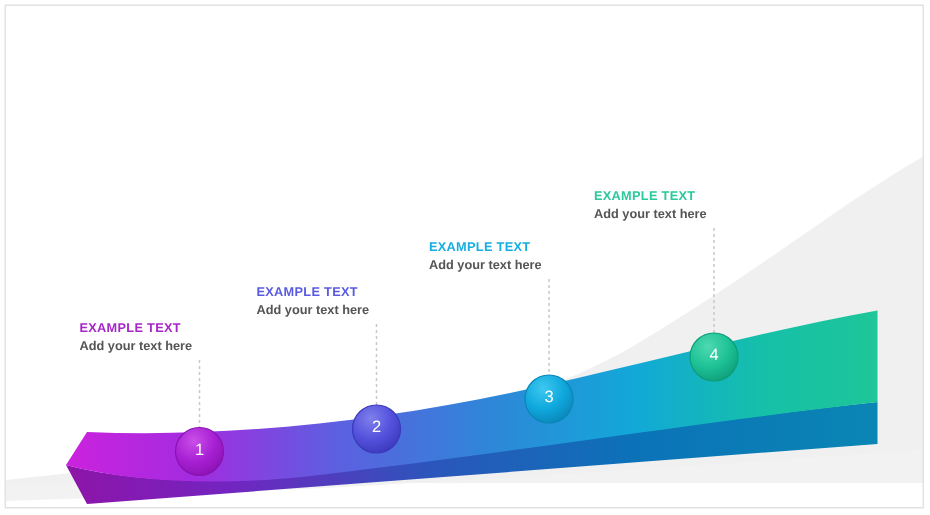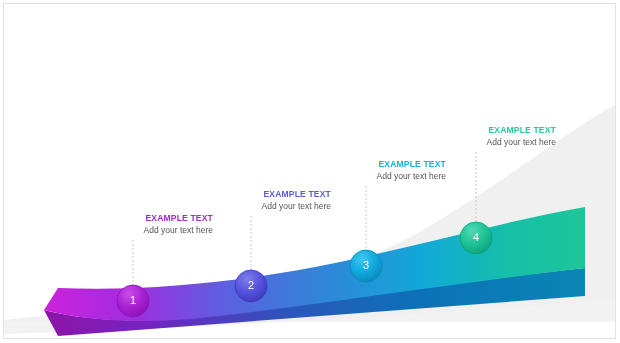--- a/index.html
+++ b/index.html
@@ -28,35 +28,36 @@
   }
   #art-svg {
     position: absolute;
     left: 0;
     top: 0;
     width: 620px;
     height: 343px;
   }
   .step-label {
     position: absolute;
-    text-align: right;
+    text-align: left;
     width: 160px;
     line-height: 1.1;
   }
   .step-title {
     font-size: 8.5px;
     font-weight: bold;
     letter-spacing: 0.2px;
     display: block;
     margin-bottom: 3px;
   }
   .step-sub {
     font-size: 8.5px;
     color: #555555;
     display: block;
+    font-weight: bold;
   }
   .node-num {
     position: absolute;
     color: #ffffff;
     font-size: 11px;
     text-align: center;
     width: 40px;
     pointer-events: none;
   }
 </style>

